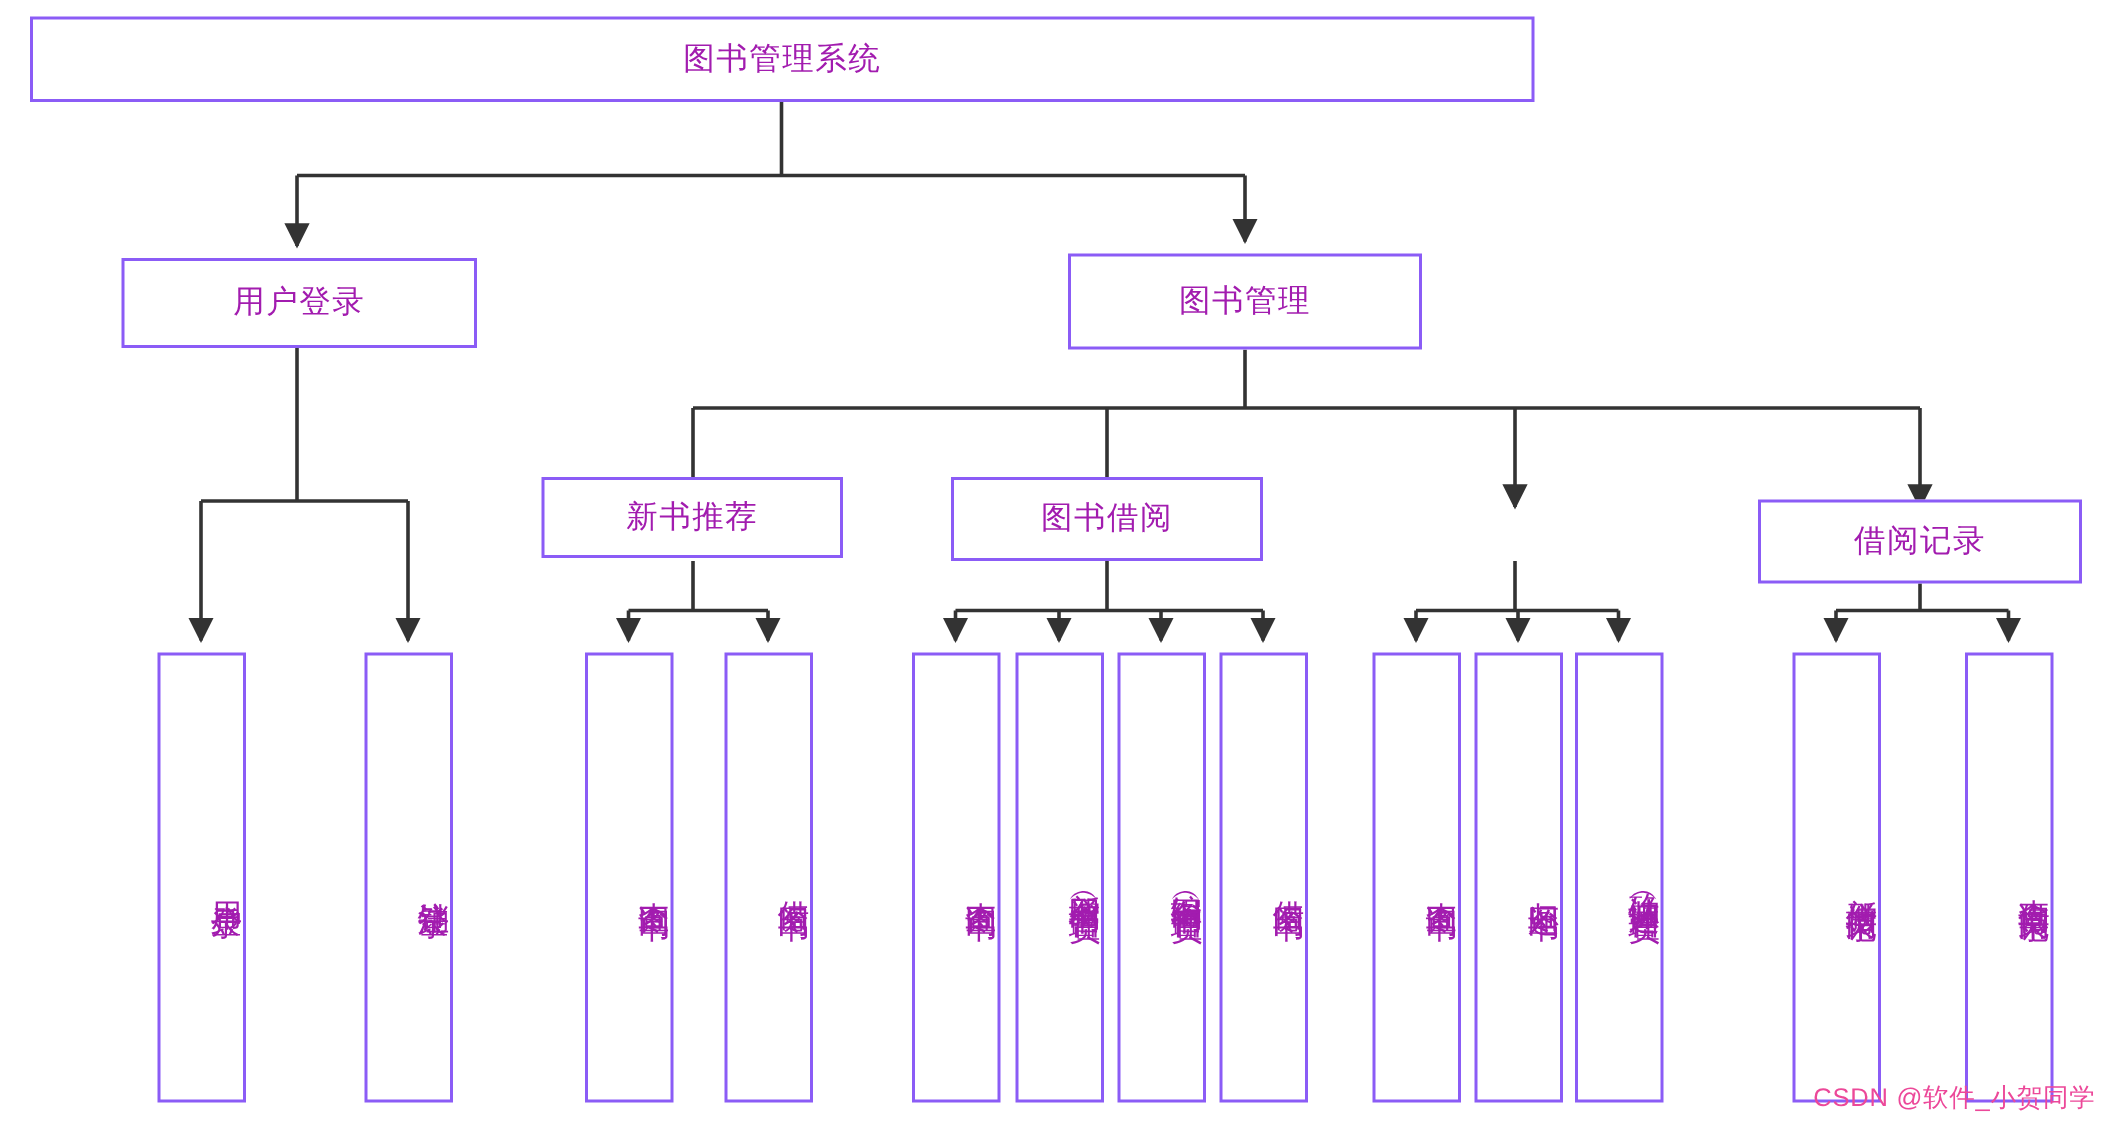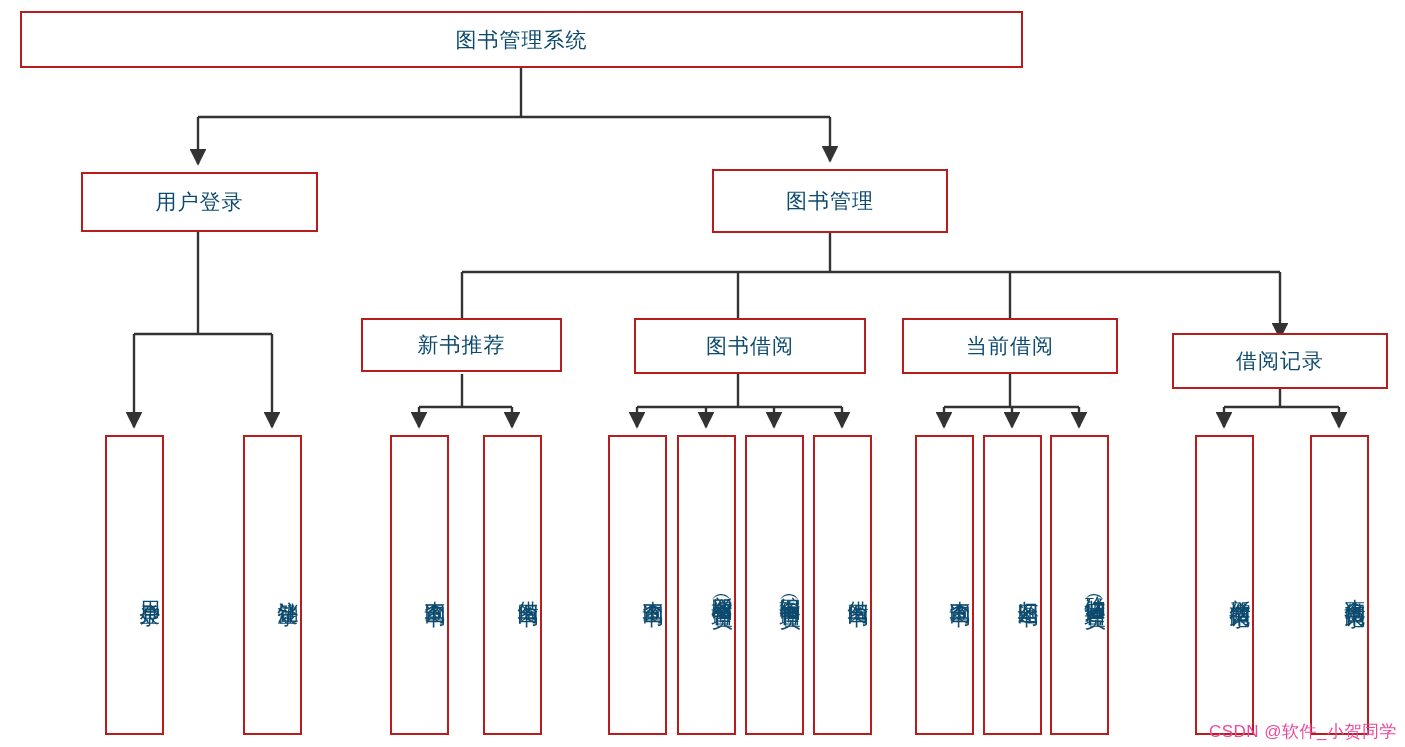--- a/index.html
+++ b/index.html
@@ -23,26 +23,26 @@
   #diagram-svg {
     position: absolute;
     left: 0;
     top: 0;
     width: 1405px;
     height: 747px;
   }
   .node-box {
     position: absolute;
     box-sizing: border-box;
-    border: 2px solid #b91c1c;
+    border: 2px solid #8b5cf6;
     background: #ffffff;
     display: flex;
     align-items: center;
     justify-content: center;
-    color: #0c4a6e;
+    color: #a21caf;
   }
   .node-box.horiz {
     font-size: 21px;
     letter-spacing: 1px;
     line-height: 1.2;
   }
   .node-box.vert {
     writing-mode: vertical-rl;
     text-orientation: upright;
     font-size: 21px;
@@ -133,25 +133,22 @@
   <div class="node-box horiz" style="left:81px; top:172px; width:237px; height:60px;">
     <span class="node-label">用户登录</span>
   </div>
   <div class="node-box horiz" style="left:712px; top:169px; width:236px; height:64px;">
     <span class="node-label">图书管理</span>
   </div>
 
   <div class="node-box horiz" style="left:361px; top:318px; width:201px; height:54px;">
     <span class="node-label">新书推荐</span>
   </div>
-  <div class="node-box horiz" style="left:634px; top:318px; width:232px; height:56px;">
+  <div class="node-box horiz" style="left:634px; top:318px; width:208px; height:56px;">
     <span class="node-label">图书借阅</span>
-  </div>
-  <div class="node-box horiz" style="left:902px; top:318px; width:216px; height:56px;">
-    <span class="node-label">当前借阅</span>
   </div>
   <div class="node-box horiz" style="left:1172px; top:333px; width:216px; height:56px;">
     <span class="node-label">借阅记录</span>
   </div>
 
   <div class="node-box vert" style="left:105px; top:435px; width:59px; height:300px;">
     <span class="node-label">用户登录</span>
   </div>
   <div class="node-box vert" style="left:243px; top:435px; width:59px; height:300px;">
     <span class="node-label">注销登录</span>

